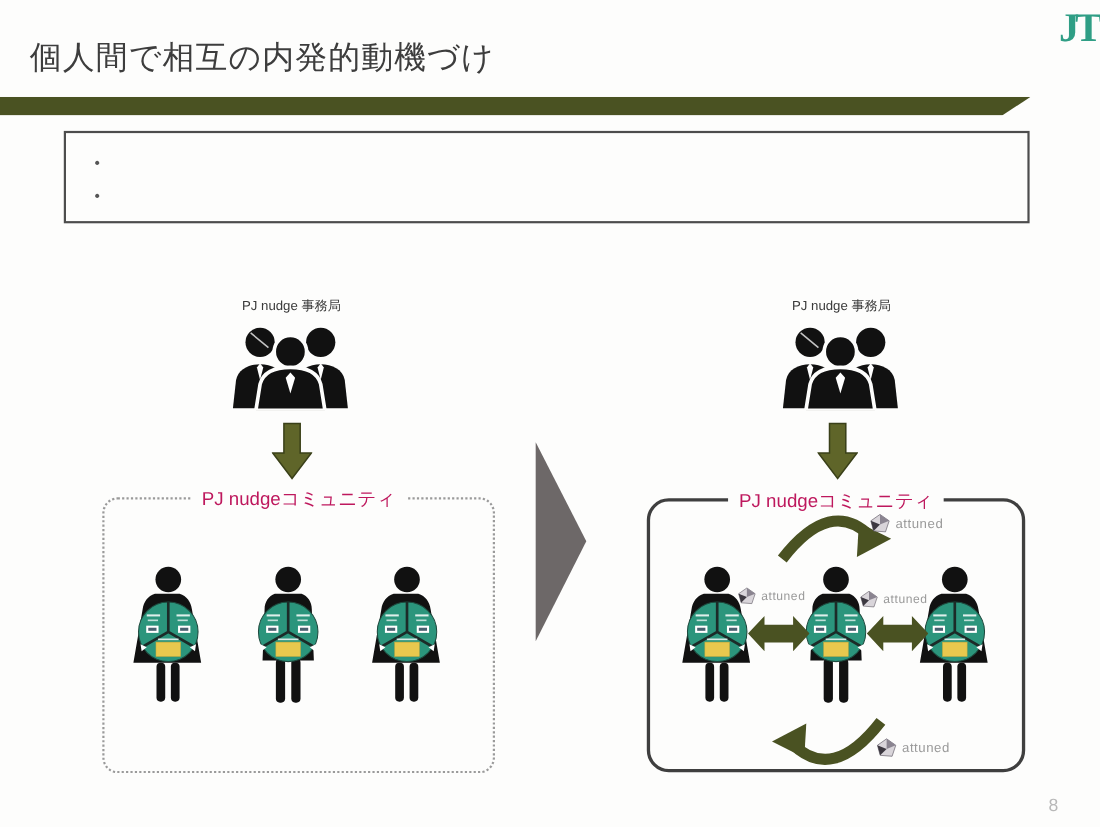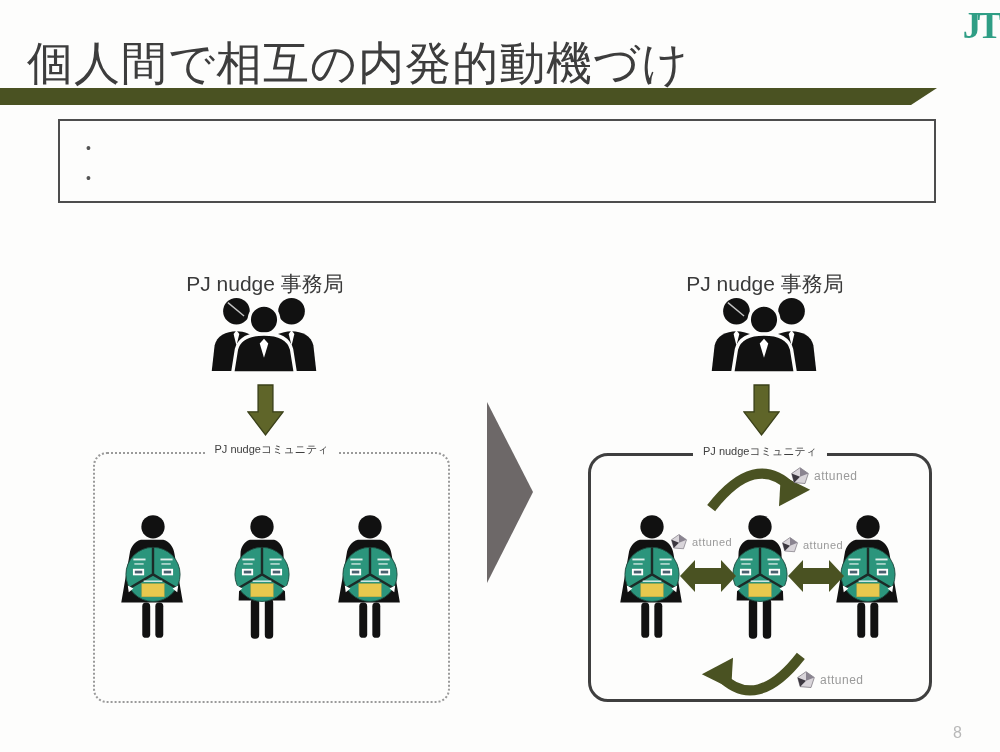--- a/index.html
+++ b/index.html
@@ -1,36 +1,36 @@
 <!DOCTYPE html>
 <html style="--accent-olive: #4a5222; --arrow-olive: #5f6529; --teal-pie: #2b957c; --badge-yellow: #e8c84e; --gray-triangle: #6d6868; --jt-teal: #2f9e85;"><head>
 <meta charset="utf-8">
 <style>
   html,body{margin:0;padding:0;background:#e9e9e9;font-family:"Liberation Sans",sans-serif;}
   #slide{position:relative;width:1000px;height:752px;background:#fdfdfc;overflow:hidden;}
 
   
-  .title{position:absolute;left:27px;top:33px;font-size:46px;font-weight:500;color:#3d3d3d;letter-spacing:1px;white-space:nowrap;}
+  .title{position:absolute;left:27px;top:33px;font-size:29px;font-weight:500;color:#3d3d3d;letter-spacing:1px;white-space:nowrap;}
   .jt-logo{position:absolute;right:2px;top:4px;font-size:37px;font-weight:800;color:var(--jt-teal);letter-spacing:-4px;font-family:Liberation Serif, serif;}
   .title-bar{position:absolute;left:0;top:88px;width:937px;height:17px;background:var(--accent-olive);
     clip-path:polygon(0 0,100% 0,calc(100% - 26px) 100%,0 100%);}
 
   
   .summary-box{position:absolute;left:58px;top:119px;width:878px;height:84px;border:2px solid #4d4d4d;background:#fdfdfc;box-sizing:border-box;padding:10px 0 0 26px;}
   .bullet-row{display:flex;align-items:flex-start;margin:4px 0;font-size:17px;color:#3f3f3f;line-height:26px;}
   .bullet-dot{width:20px;color:#555;font-size:14px;line-height:26px;}
 
   
-  .flow-label{position:absolute;font-size:21px;color:#3a3a3a;white-space:nowrap;transform:translateX(-50%);}
+  .flow-label{position:absolute;font-size:12px;color:#3a3a3a;white-space:nowrap;transform:translateX(-50%);}
 
   
   .community-box{position:absolute;box-sizing:border-box;background:transparent;}
   .box-dashed{left:93px;top:452px;width:357px;height:251px;border:2px dotted #9a9a9a;border-radius:14px;}
   .box-solid{left:588px;top:453px;width:344px;height:249px;border:3px solid #3f3f3f;border-radius:20px;}
-  .community-label{position:absolute;top:-12px;left:50%;transform:translateX(-50%);background:#fdfdfc;padding:0 10px;font-size:11px;color:#404040;white-space:nowrap;}
+  .community-label{position:absolute;top:-12px;left:50%;transform:translateX(-50%);background:#fdfdfc;padding:0 10px;font-size:17px;color:#be185d;white-space:nowrap;}
 
   .abs{position:absolute;}
   .page-number{position:absolute;right:38px;bottom:10px;font-size:16px;color:#b8b8b8;}
   svg{display:block;overflow:visible;}
 </style>
 </head>
 <body>
 
 <div id="slide">
 

